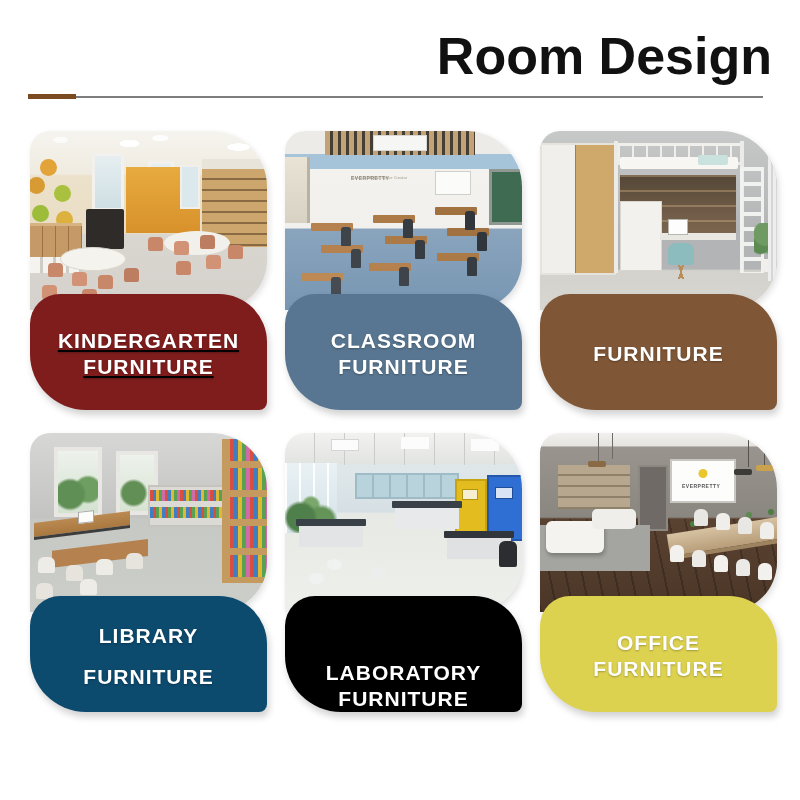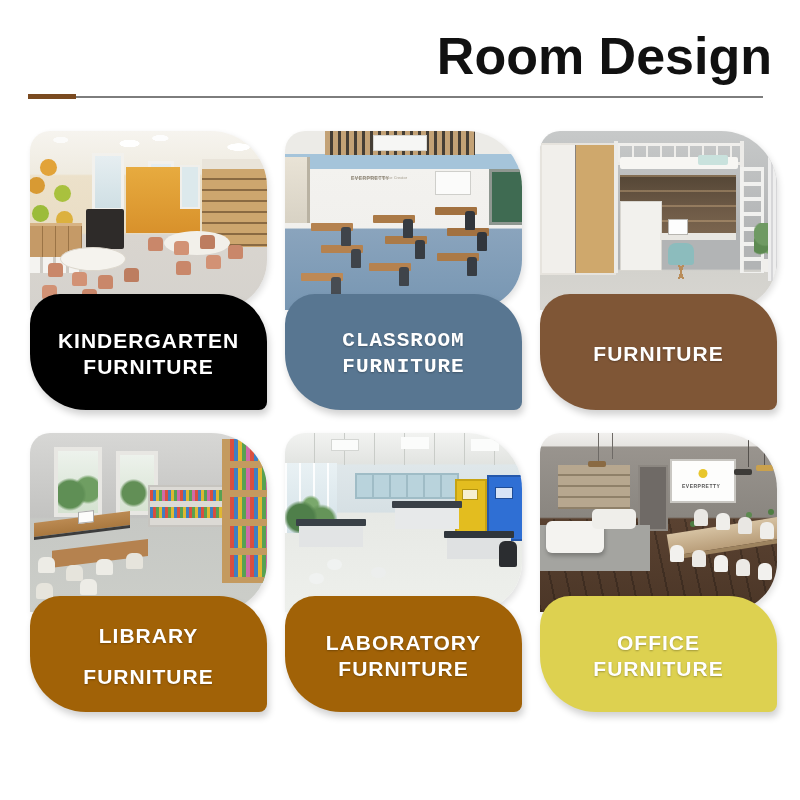--- a/index.html
+++ b/index.html
@@ -233,41 +233,41 @@
       <div class="kg-win2"></div>
       <div class="kg-orange"></div>
       <div class="kg-win3"></div>
       <div class="kg-shelf"></div>
       <div class="kg-cubby"></div>
       <div class="kg-bins"></div>
       <div class="kg-piano"></div>
       <div class="kg-table"></div>
       <div class="kg-chairs"></div>
     </div>
-    <div class="panel" style="background: #000000;">
+    <div class="panel" style="background: #7f1d1d; text-decoration: underline;">
       <div class="ln">KINDERGARTEN</div>
       <div class="ln">FURNITURE</div>
     </div>
   </div>
 
   <div class="card">
     <div class="photo sc-cr">
       <div class="cr-ceil"></div>
       <div class="cr-ceilpanel"></div>
       <div class="cr-winL"></div>
       <div class="cr-board"></div>
       <div class="cr-frame"></div>
       <div class="cr-logo tiny">
         <span>EVERPRETTY</span>
         <span class="tag">Furniture Maker, Space Creator</span>
       </div>
       <div class="cr-tops"></div>
       <div class="cr-seats"></div>
     </div>
-    <div class="panel" style="background: rgb(88, 118, 145); font-family: Liberation Mono, monospace;">
+    <div class="panel" style="background: rgb(88, 118, 145);">
       <div class="ln">CLASSROOM</div>
       <div class="ln">FURNITURE</div>
     </div>
   </div>
 
   <div class="card">
     <div class="photo sc-dm">
       <div class="dm-wardrobe"></div>
       <div class="dm-post"></div>
       <div class="dm-bunk"></div>
@@ -292,39 +292,39 @@
   <div class="card">
     <div class="photo sc-lb">
       <div class="lb-win1"></div>
       <div class="lb-win2"></div>
       <div class="lb-midshelf"></div>
       <div class="lb-tallshelf"></div>
       <div class="lb-table"></div>
       <div class="lb-laptop"></div>
       <div class="lb-chairs"></div>
     </div>
-    <div class="panel" style="background: #a16207; gap: 15px;">
+    <div class="panel" style="background: #0c4a6e; gap: 15px;">
       <div class="ln">LIBRARY</div>
       <div class="ln">FURNITURE</div>
     </div>
   </div>
 
   <div class="card">
     <div class="photo sc-lab">
       <div class="lab-light"></div>
       <div class="lab-win"></div>
       <div class="lab-cabinets"></div>
       <div class="lab-ycab"></div>
       <div class="lab-bcab"></div>
       <div class="lab-bodies"></div>
       <div class="lab-tops"></div>
       <div class="lab-stools"></div>
       <div class="lab-chair"></div>
     </div>
-    <div class="panel" style="background: #a16207;">
+    <div class="panel" style="background: #000000; justify-content: flex-end;">
       <div class="ln">LABORATORY</div>
       <div class="ln">FURNITURE</div>
     </div>
   </div>
 
   <div class="card">
     <div class="photo sc-of">
       <div class="of-floor"></div>
       <div class="of-shelves"></div>
       <div class="of-door"></div>

